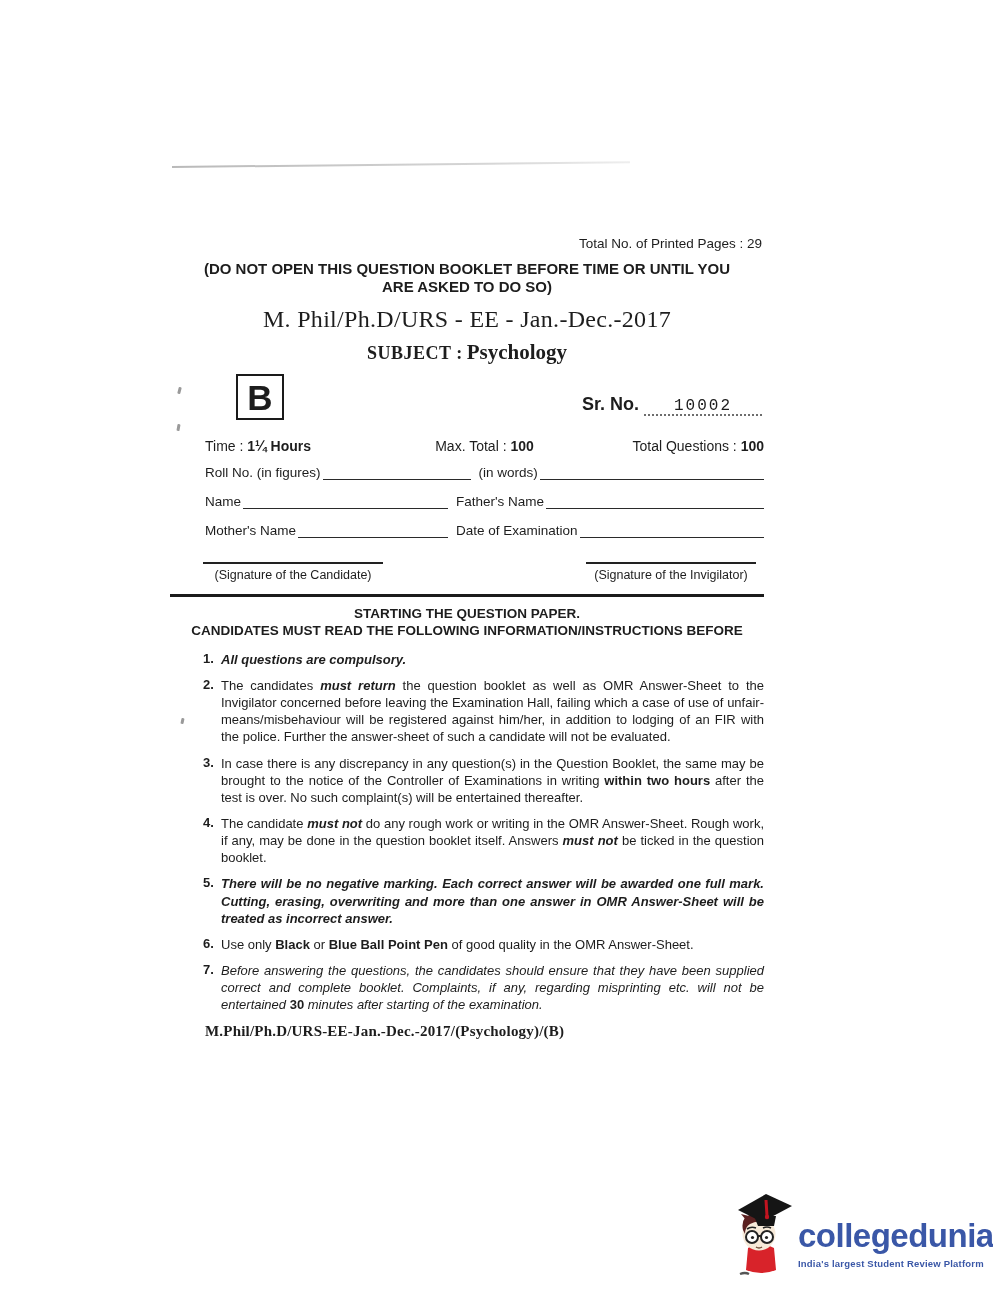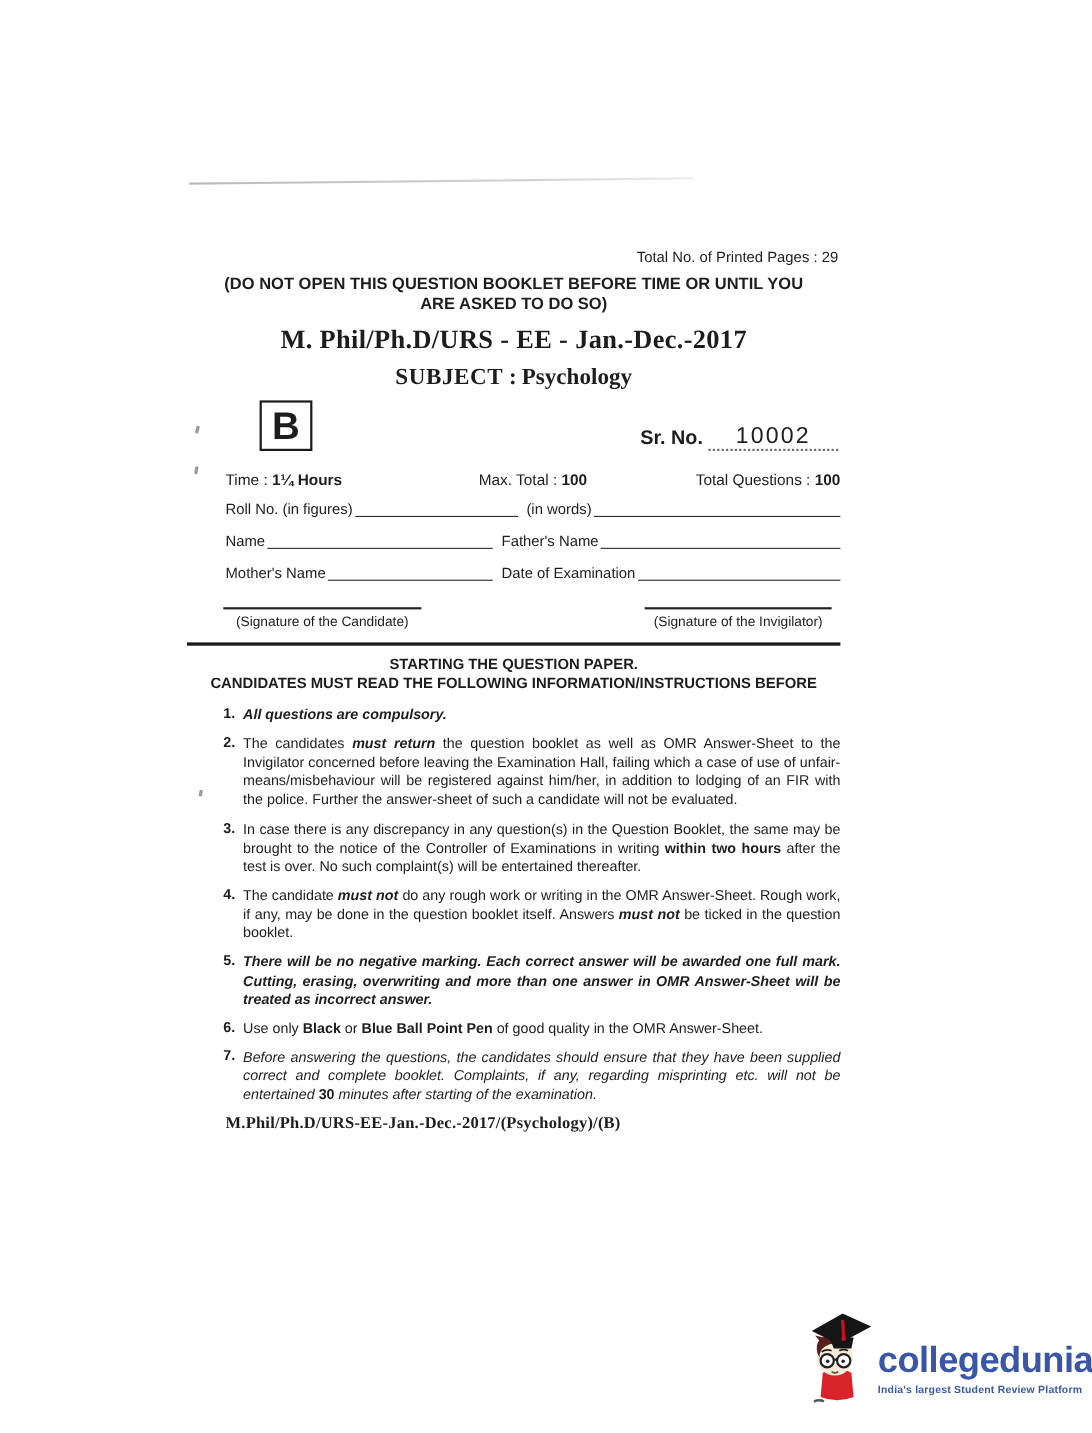--- a/index.html
+++ b/index.html
@@ -14,45 +14,45 @@
   .scan-line {
     position:absolute; left:172px; top:166px; width:458px; height:2px;
     background:linear-gradient(to right,#b9b9b9,#d6d6d6 70%,#eee);
     transform:rotate(-0.6deg); transform-origin:left center;
   }
   .artifact { position:absolute; background:#9a9a9a; border-radius:1px; }
   .a1 { left:178px; top:387px; width:3px; height:7px; transform:rotate(14deg); }
   .a2 { left:177px; top:424px; width:3px; height:7px; transform:rotate(10deg); }
   .a3 { left:181px; top:718px; width:3px; height:6px; transform:rotate(12deg); }
 
-  .doc { position:absolute; left:170px; top:226px; width:594px; }
+  .doc { position:absolute; left:170px; top:236px; width:594px; }
 
   .printed-pages { text-align:right; font-size:13.5px; padding-right:2px; }
 
   .warning { text-align:center; font-weight:bold; font-size:15px; line-height:1.2; margin-top:9px; }
 
   .title {
     text-align:center; font-family:"Liberation Serif", serif;
-    font-weight:bold; font-size:24px; margin-top:10px; letter-spacing:0.3px;
+    font-weight:normal; font-size:24px; margin-top:10px; letter-spacing:0.3px;
   }
   .subject { text-align:center; margin-top:7px; font-family:"Liberation Serif", serif; font-weight:bold; }
-  .subject .pfx { font-size:21px; letter-spacing:0.5px; }
+  .subject .pfx { font-size:18px; letter-spacing:0.5px; }
   .subject .name { font-size:21px; }
 
   .code-row { position:relative; height:58px; margin-top:7px; }
   .b-box {
     position:absolute; left:66px; top:2px; width:48px; height:46px;
     border:2.5px solid #1a1a1a; text-align:center; line-height:44px;
     font-size:35px; font-weight:bold;
   }
   .srno { position:absolute; right:2px; top:22px; display:flex; align-items:flex-end; }
   .srno .lbl { font-weight:bold; font-size:18px; margin-right:5px; padding-bottom:1px; }
   .sr-line { width:118px; border-bottom:2px dotted #6d6d6d; text-align:center; }
   .sr-value {
-    display:block; font-family:Liberation Sans, sans-serif; font-size:21px;
+    display:block; font-family:Liberation Mono, monospace; font-size:16px;
     letter-spacing:2px; transform:translateY(1px);
   }
 
   .meta-row { display:flex; margin-top:8px; font-size:14px; padding-left:35px; }
   .meta-row .m { flex:1; }
   .meta-row .m.mid { text-align:center; }
   .meta-row .m.right { text-align:right; }
   .meta-row b { font-weight:bold; }
 
   .frow { display:flex; align-items:center; padding-left:35px; font-size:13.5px; }

